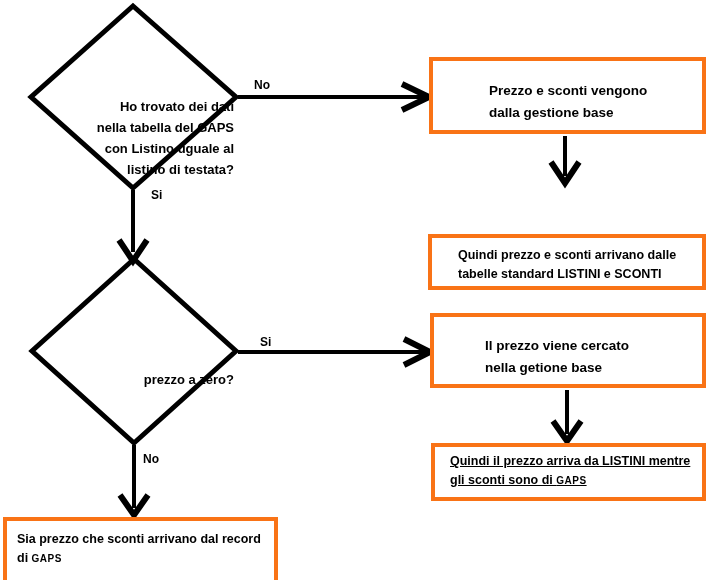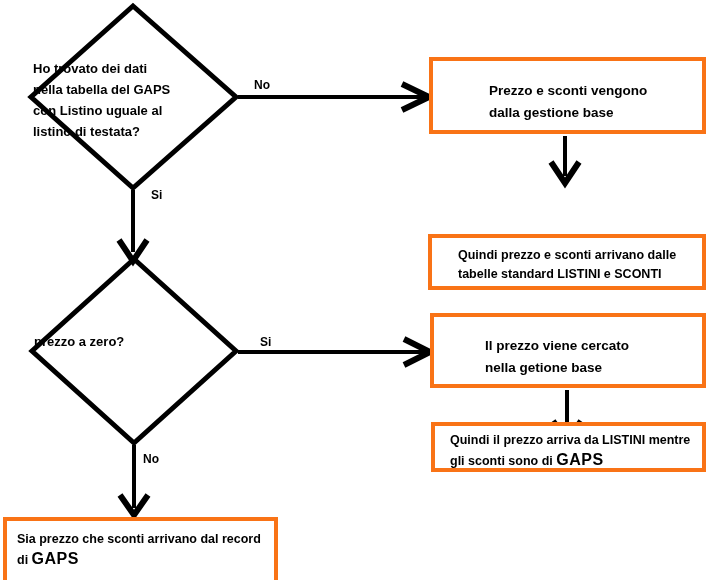--- a/index.html
+++ b/index.html
@@ -18,41 +18,42 @@
     box-sizing: border-box;
     border: 4px solid #f97316;
     background: #ffffff;
     font-weight: bold;
   }
   .node .txt { white-space: nowrap; }
   .big-txt { font-size: 13.5px; line-height: 22px; }
   .small-txt { font-size: 12.5px; line-height: 19px; }
   .diamond-text {
     position: absolute;
-    text-align: left;
+    text-align: right;
     font-weight: bold;
     font-size: 13px;
     line-height: 21px;
     white-space: nowrap;
+    margin-top: 38px;
   }
   .branch-label {
     position: absolute;
     font-weight: bold;
     font-size: 12px;
     line-height: 14px;
   }
   .emph {
-    font-size: 16px;
+    font-size: 10px;
     font-weight: 600;
     letter-spacing: 0.5px;
   }
   #box1 { left: 429px; top: 57px;  width: 277px; height: 77px; padding: 19px 0 0 56px; }
   #box2 { left: 428px; top: 186px; width: 278px; height: 56px; padding: 8px 0 0 26px; margin-top: 48px; }
   #box3 { left: 430px; top: 313px; width: 276px; height: 75px; padding: 18px 0 0 51px; }
-  #box4 { left: 431px; top: 422px; width: 275px; height: 50px; padding: 5px 0 0 15px; }
+  #box4 { left: 431px; top: 443px; width: 275px; height: 58px; padding: 5px 0 0 15px; text-decoration: underline; }
   #box5 { left: 3px;   top: 517px; width: 275px; height: 68px; padding: 9px 0 0 10px; }
   #d1text { left: 33px; top: 58px;  width: 201px; }
   #d2text { left: 34px; top: 331px; width: 200px; }
   #label-no1 { left: 254px; top: 78px; }
   #label-si1 { left: 151px; top: 188px; }
   #label-si2 { left: 260px; top: 335px; }
   #label-no2 { left: 143px; top: 452px; }
 </style>
 </head>
 <body>

